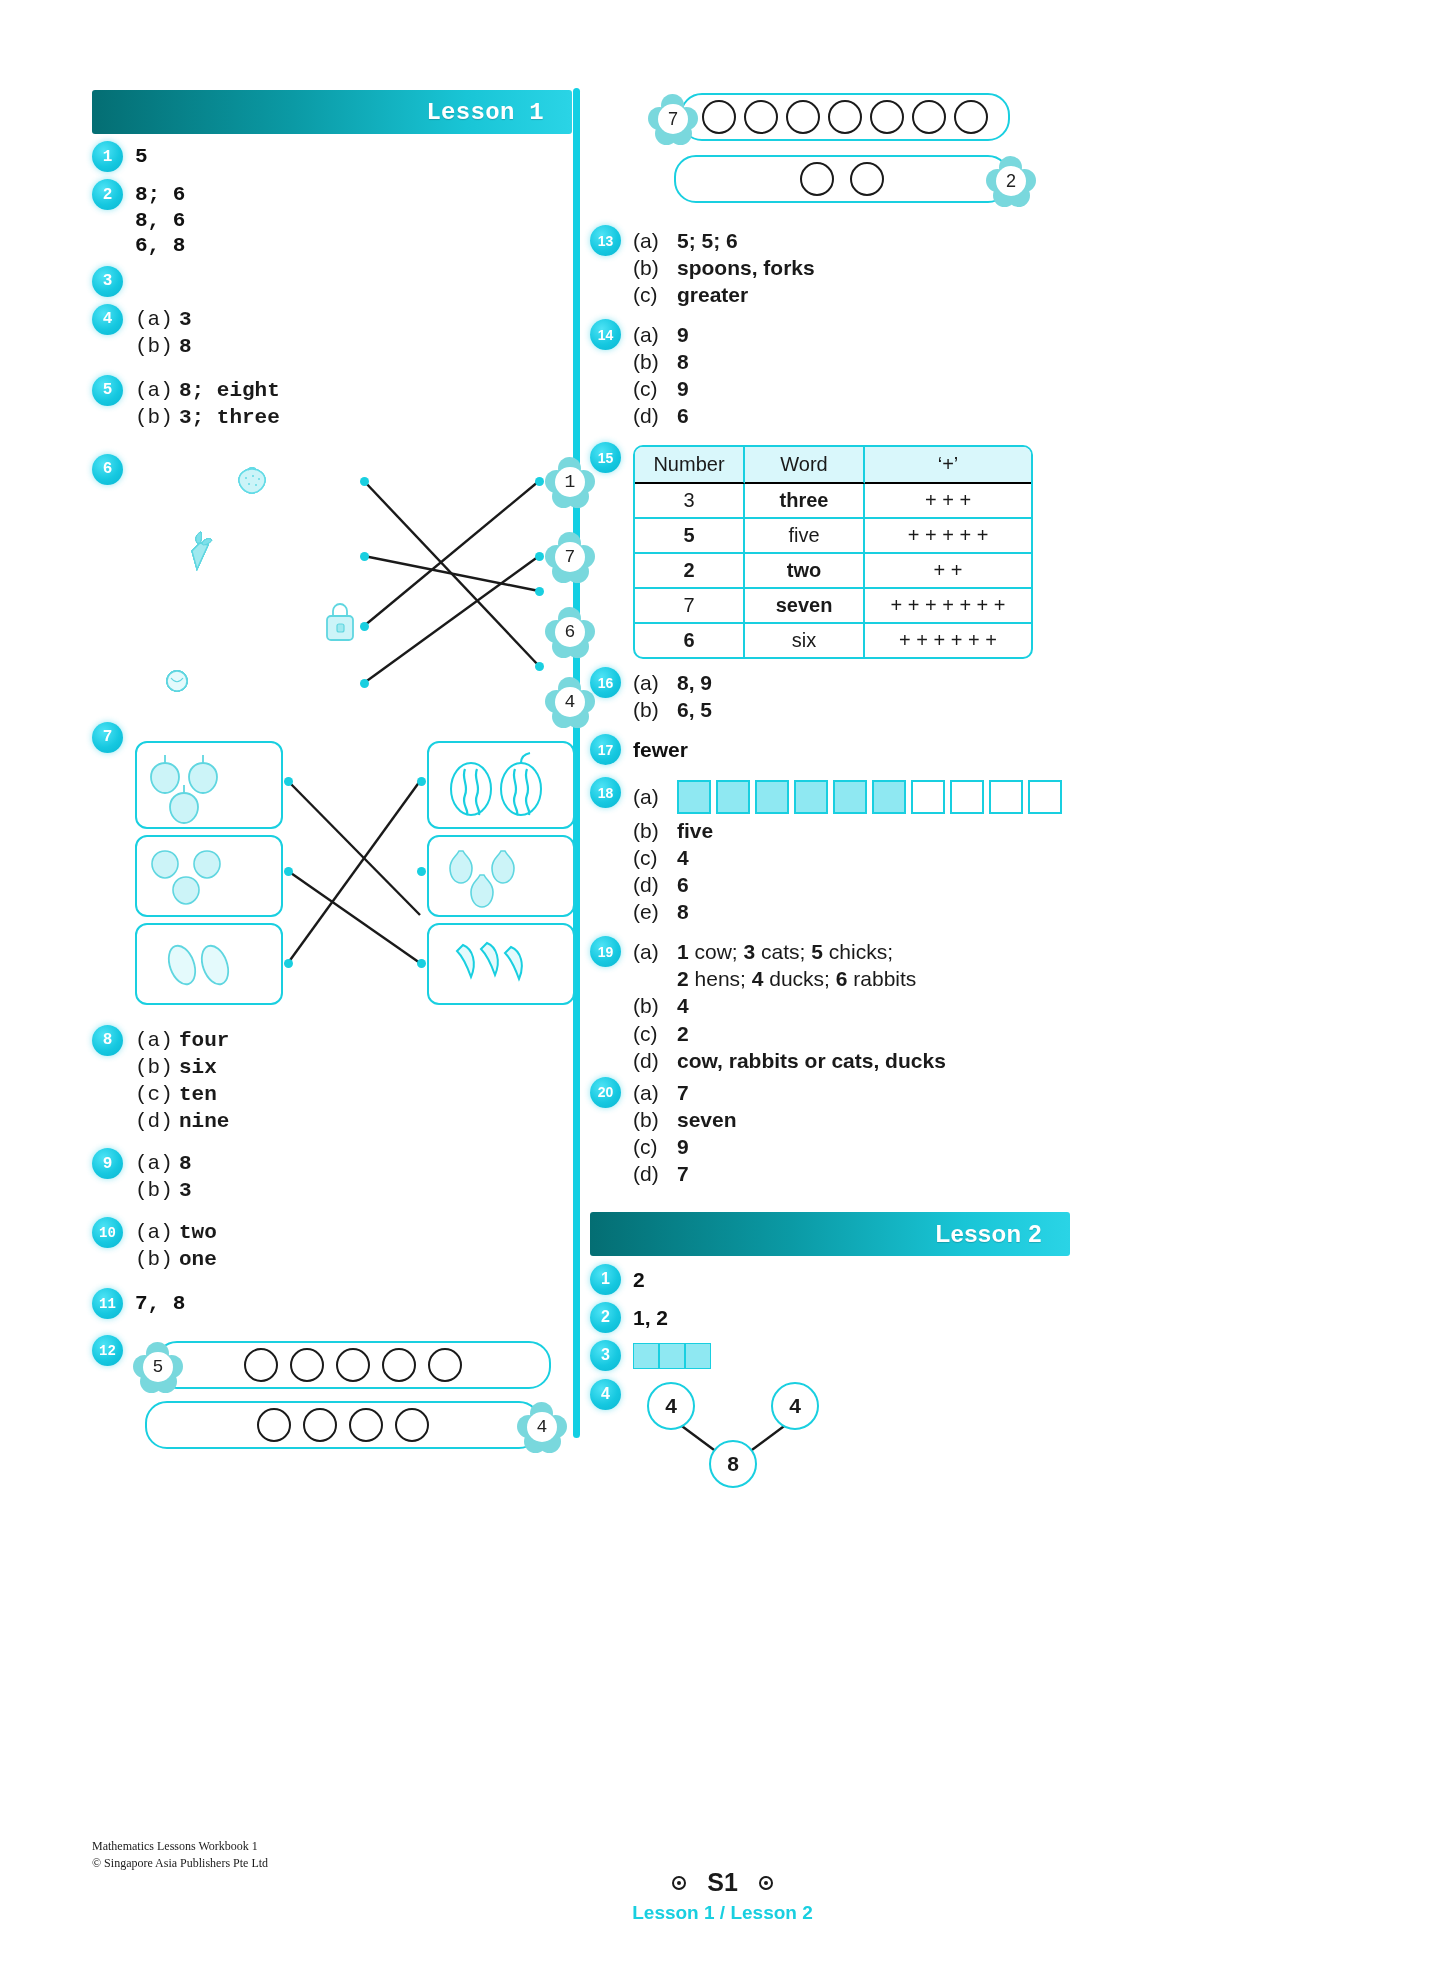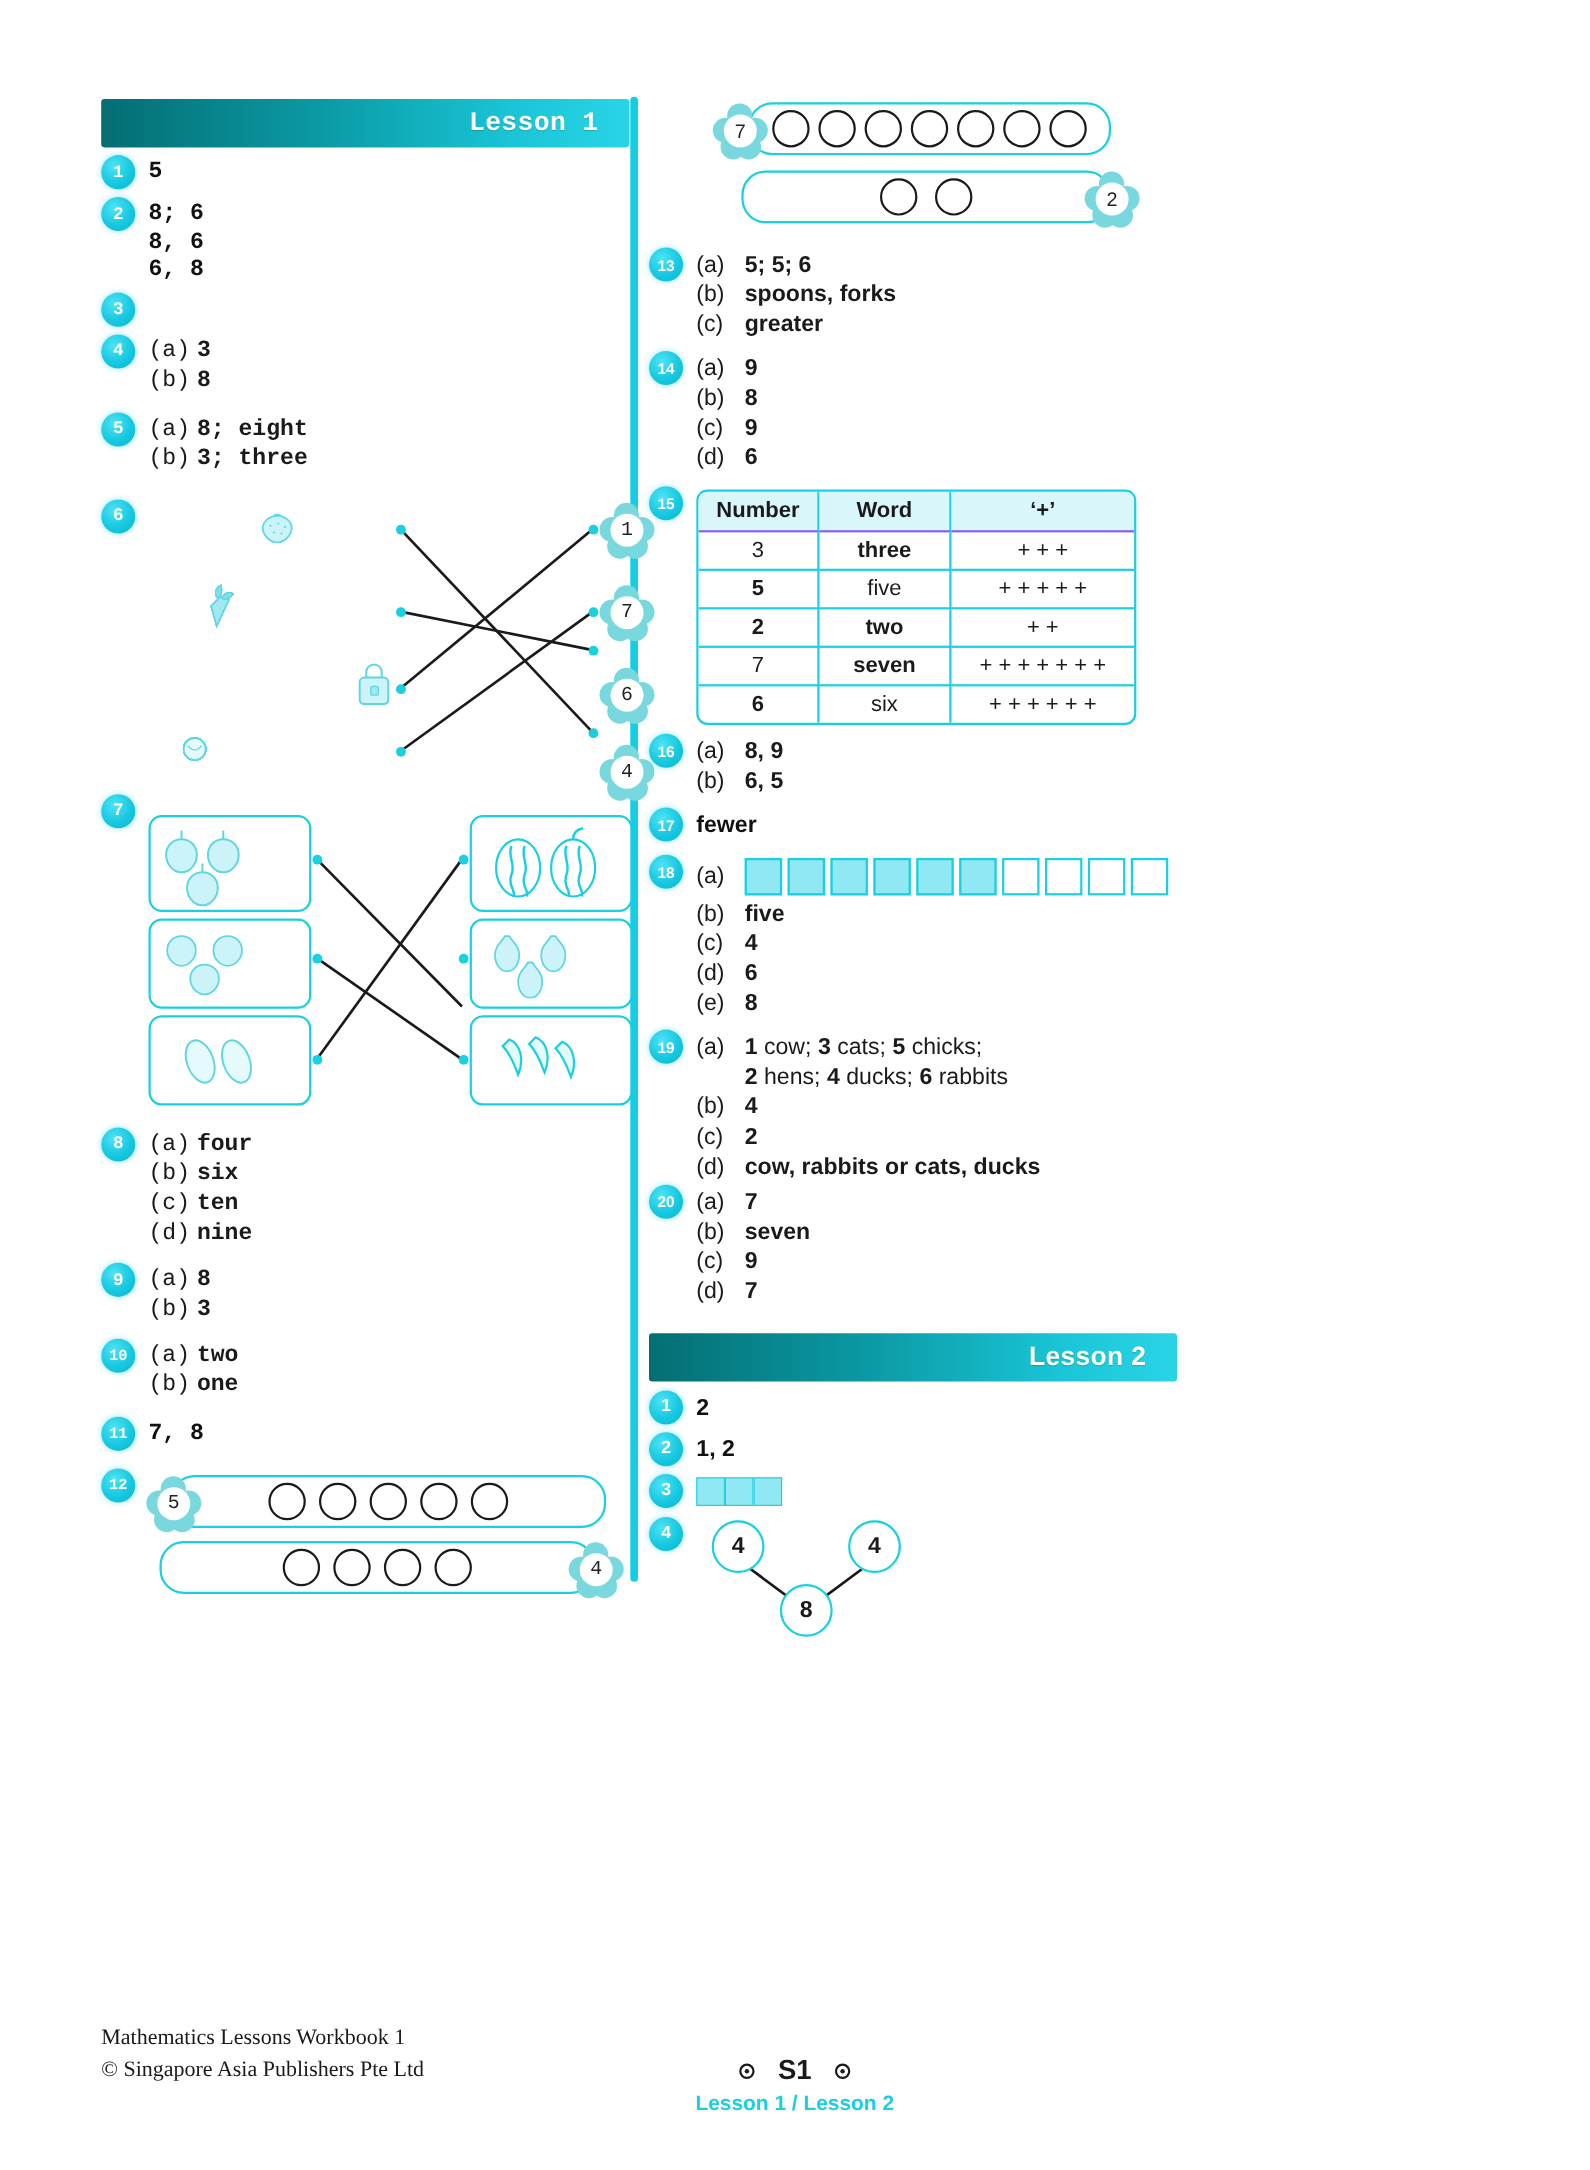--- a/index.html
+++ b/index.html
@@ -108,22 +108,22 @@
   .ocircle { width:34px; height:34px; border-radius:50%; border:2px solid #1a1a1a; }
 
   
   table.t15 {
     border-collapse:separate; border-spacing:0;
     width:400px; font-size:20px;
     border:2.5px solid #19cfe0; border-radius:10px;
     overflow:hidden;
   }
   table.t15 th {
-    background:#d9f7fb; font-weight:bold; font-size:20px;
-    padding:6px 4px; border-bottom:2px solid #8b5cf6;
+    background:#d9f7fb; font-weight:normal; font-size:20px;
+    padding:6px 4px; border-bottom:2px solid #000000;
     border-right:2px solid #19cfe0;
   }
   table.t15 th:last-child { border-right:none; }
   table.t15 td {
     padding:5px 4px; text-align:center;
     border-bottom:2px solid #19cfe0; border-right:2px solid #19cfe0;
   }
   table.t15 td:last-child { border-right:none; }
   table.t15 tr:last-child td { border-bottom:none; }
   .b { font-weight:bold; }
@@ -144,21 +144,21 @@
     font-size:21px; font-weight:bold; z-index:2;
   }
 
   
   .bar3 { display:flex; }
   .bar3 .cell { width:26px; height:26px; background:#8fe8f2; border:1.5px solid #19cfe0; }
 
   
   .footer-left {
     position:absolute; left:92px; top:1838px;
-    font-family:"Liberation Serif", serif; font-size:20px; color:#1a1a1a; line-height:1.45;
+    font-family:"Liberation Serif", serif; font-size:12px; color:#1a1a1a; line-height:1.45;
   }
   .footer-center {
     position:absolute; left:0; right:0; top:1868px; text-align:center;
   }
   .pageno {
     font-size:25px; font-weight:bold; color:#1a1a1a;
     display:inline-flex; align-items:center; gap:21px;
   }
   .pageno .bullet {
     width:14px; height:14px; border-radius:50%;

